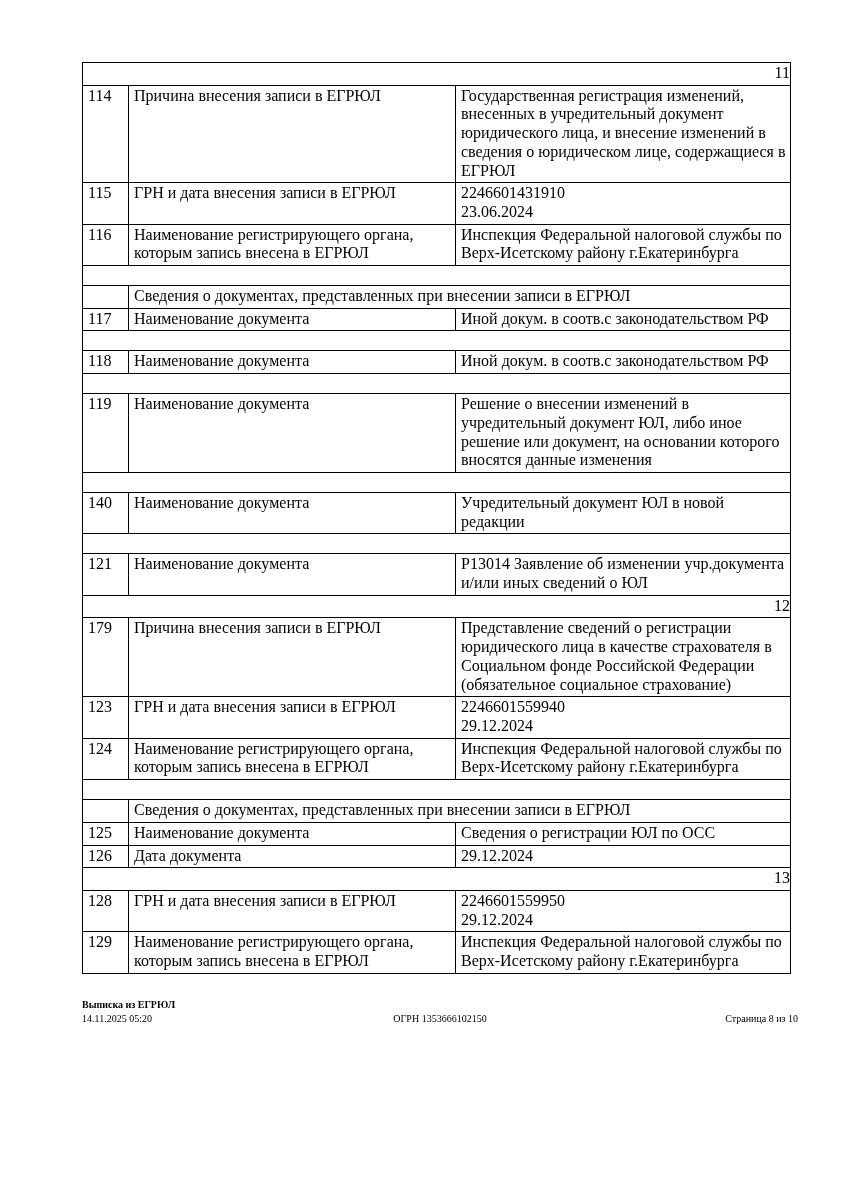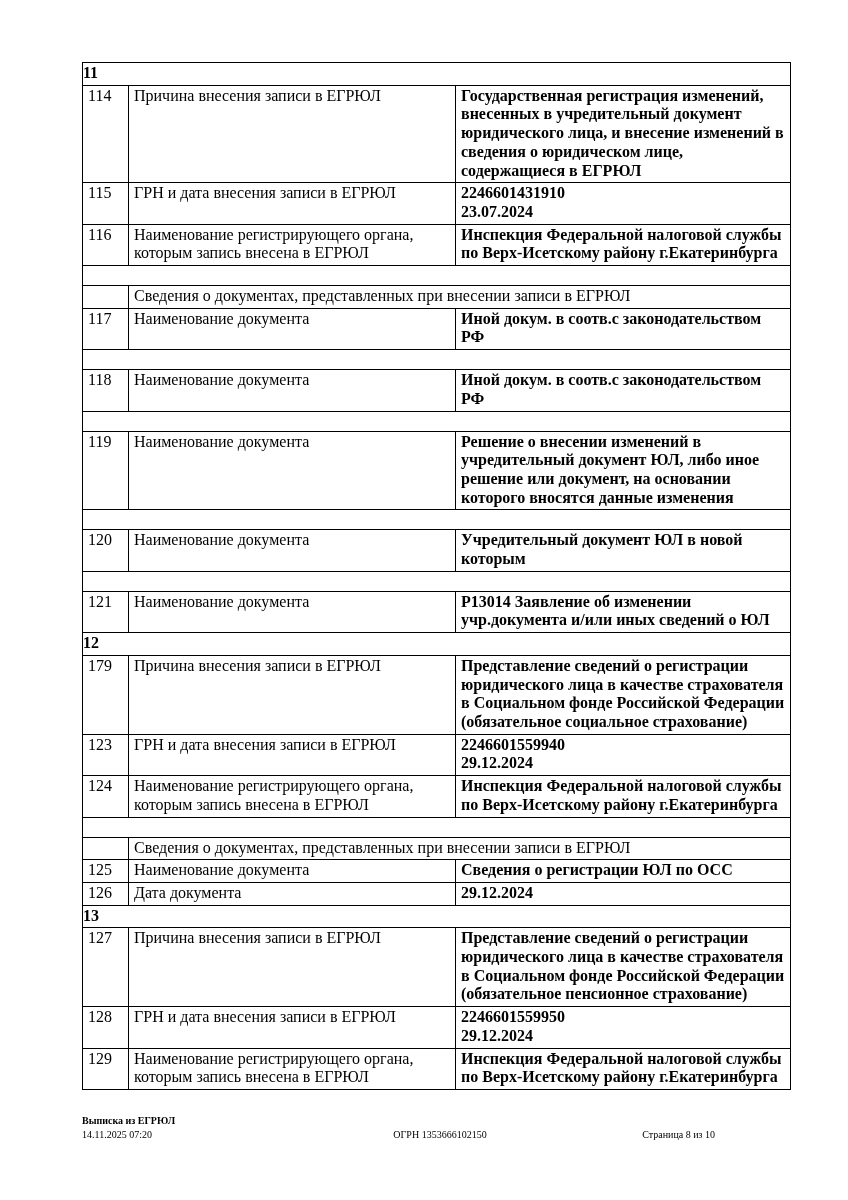--- a/index.html
+++ b/index.html
@@ -21,40 +21,40 @@
   table.extract td {
     border: 1px solid #000;
     vertical-align: top;
     font-size: 16px;
     line-height: 18.7px;
     padding: 1px 4px 2px 5px;
     overflow: hidden;
   }
   td.num { text-align: left; padding: 1px 2px 2px 2px; }
   tr.section td {
-    text-align: left;
-    font-weight: bold;
+    text-align: right;
+    font-weight: normal;
     height: 22px;
     padding: 1px 0 2px 0;
   }
   tr.spacer td { height: 20px; padding: 0; }
   tr.subheader td { height: 22px; }
-  td.val { white-space: pre-line; font-weight: bold; }
+  td.val { white-space: pre-line; }
 
   .footer {
     display: flex;
     align-items: flex-end;
     margin: 24px 0 0 82px;
     width: 716px;
     font-size: 10px;
     line-height: 14.5px;
   }
   .footer-left { flex: 1; text-align: left; }
   .footer-center { flex: 1; text-align: center; }
-  .footer-right { flex: 1; text-align: center; }
+  .footer-right { flex: 1; text-align: right; }
   .doc-type { font-weight: bold; }
 </style>
 </head>
 <body>
 
 <div class="page">
 
   <table class="extract">
     <colgroup>
       <col style="width:46px">
@@ -69,21 +69,21 @@
       <tr>
         <td class="num">114</td>
         <td class="lbl">Причина внесения записи в ЕГРЮЛ</td>
         <td class="val">Государственная регистрация изменений, внесенных в учредительный документ юридического лица, и внесение изменений в сведения о юридическом лице, содержащиеся в ЕГРЮЛ</td>
       </tr>
 
       <tr>
         <td class="num">115</td>
         <td class="lbl">ГРН и дата внесения записи в ЕГРЮЛ</td>
         <td class="val">2246601431910
-23.07.2024</td>
+23.06.2024</td>
       </tr>
 
       <tr>
         <td class="num">116</td>
         <td class="lbl">Наименование регистрирующего органа, которым запись внесена в ЕГРЮЛ</td>
         <td class="val">Инспекция Федеральной налоговой службы по Верх-Исетскому району г.Екатеринбурга</td>
       </tr>
 
       <tr class="spacer">
         <td colspan="3"></td>
@@ -118,23 +118,23 @@
         <td class="num">119</td>
         <td class="lbl">Наименование документа</td>
         <td class="val">Решение о внесении изменений в учредительный документ ЮЛ, либо иное решение или документ, на основании которого вносятся данные изменения</td>
       </tr>
 
       <tr class="spacer">
         <td colspan="3"></td>
       </tr>
 
       <tr>
-        <td class="num">120</td>
-        <td class="lbl">Наименование документа</td>
-        <td class="val">Учредительный документ ЮЛ в новой которым</td>
+        <td class="num">140</td>
+        <td class="lbl">Наименование документа</td>
+        <td class="val">Учредительный документ ЮЛ в новой редакции</td>
       </tr>
 
       <tr class="spacer">
         <td colspan="3"></td>
       </tr>
 
       <tr>
         <td class="num">121</td>
         <td class="lbl">Наименование документа</td>
         <td class="val">Р13014 Заявление об изменении учр.документа и/или иных сведений о ЮЛ</td>
@@ -181,43 +181,38 @@
       <tr>
         <td class="num">126</td>
         <td class="lbl">Дата документа</td>
         <td class="val">29.12.2024</td>
       </tr>
 
       <tr class="section">
         <td colspan="3">13</td>
       </tr>
 
-      <tr>
-        <td class="num">127</td>
-        <td class="lbl">Причина внесения записи в ЕГРЮЛ</td>
-        <td class="val">Представление сведений о регистрации юридического лица в качестве страхователя в Социальном фонде Российской Федерации (обязательное пенсионное страхование)</td>
-      </tr>
 
       <tr>
         <td class="num">128</td>
         <td class="lbl">ГРН и дата внесения записи в ЕГРЮЛ</td>
         <td class="val">2246601559950
 29.12.2024</td>
       </tr>
 
       <tr>
         <td class="num">129</td>
         <td class="lbl">Наименование регистрирующего органа, которым запись внесена в ЕГРЮЛ</td>
         <td class="val">Инспекция Федеральной налоговой службы по Верх-Исетскому району г.Екатеринбурга</td>
       </tr>
     </tbody>
   </table>
 
   <div class="footer">
     <div class="footer-left">
       <div class="doc-type">Выписка из ЕГРЮЛ</div>
-      <div>14.11.2025 07:20</div>
+      <div>14.11.2025 05:20</div>
     </div>
     <div class="footer-center">ОГРН 1353666102150</div>
     <div class="footer-right">Страница 8 из 10</div>
   </div>
 
 </div>
 
 </body></html>

